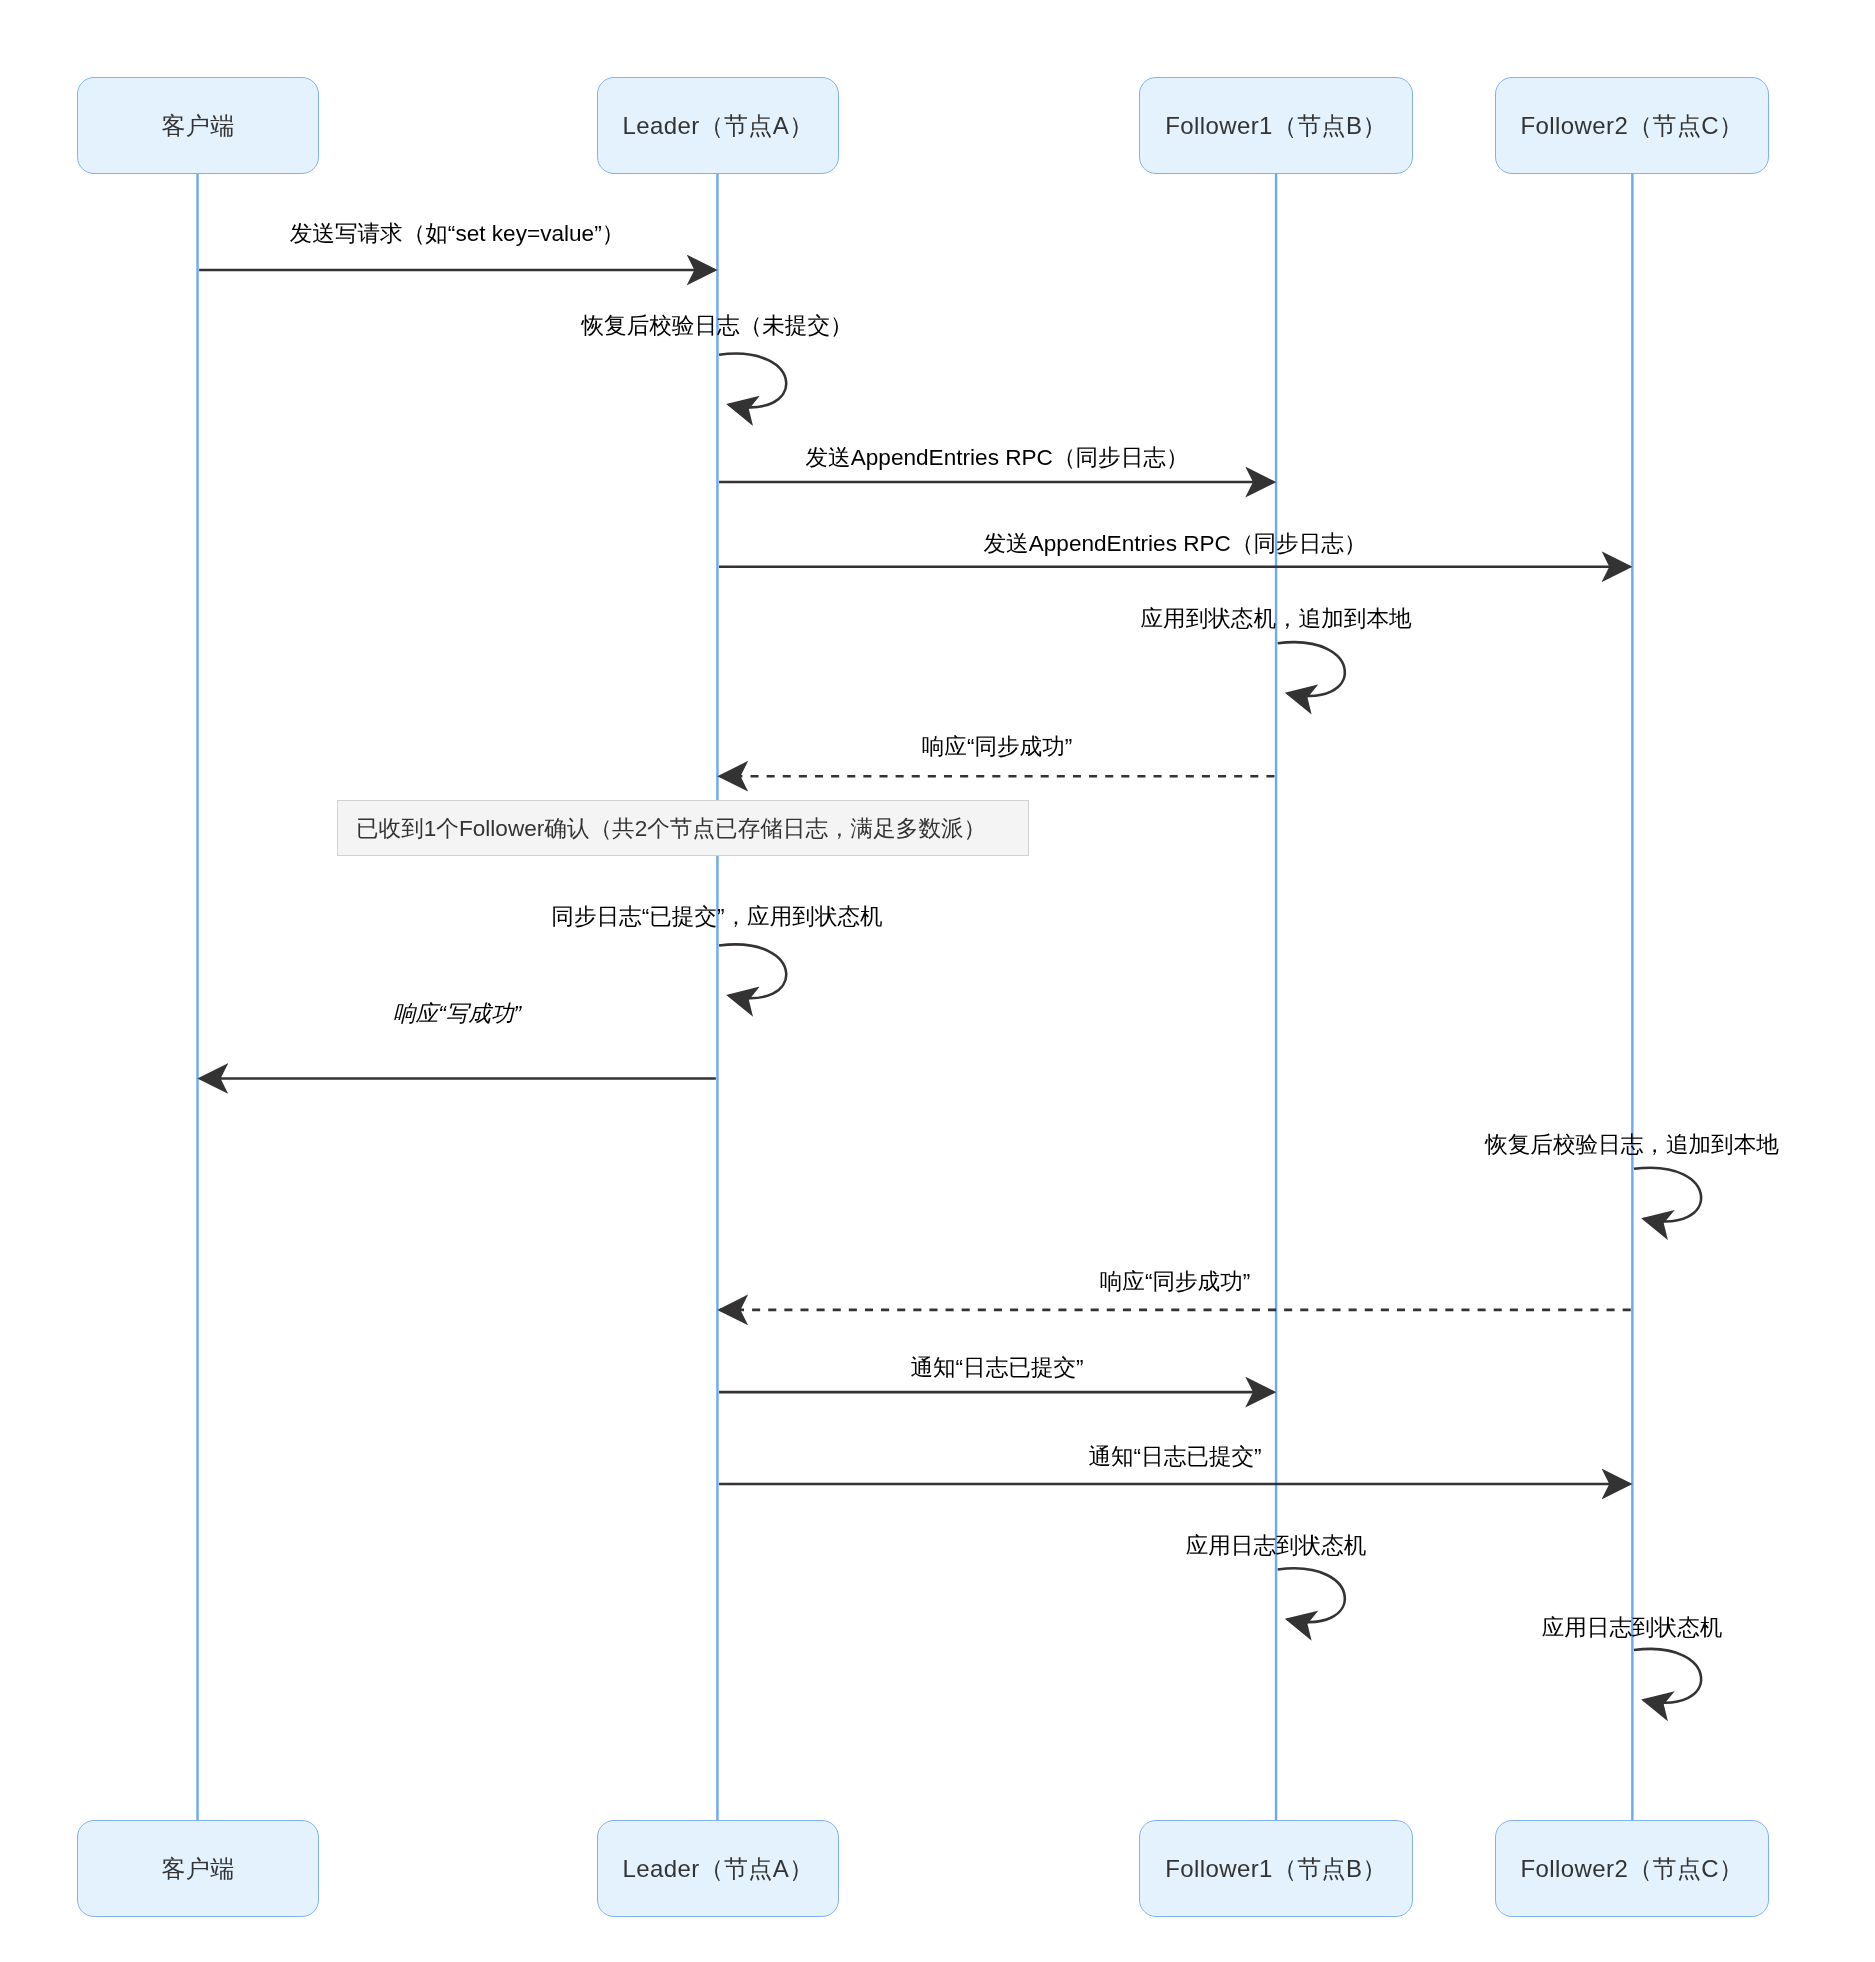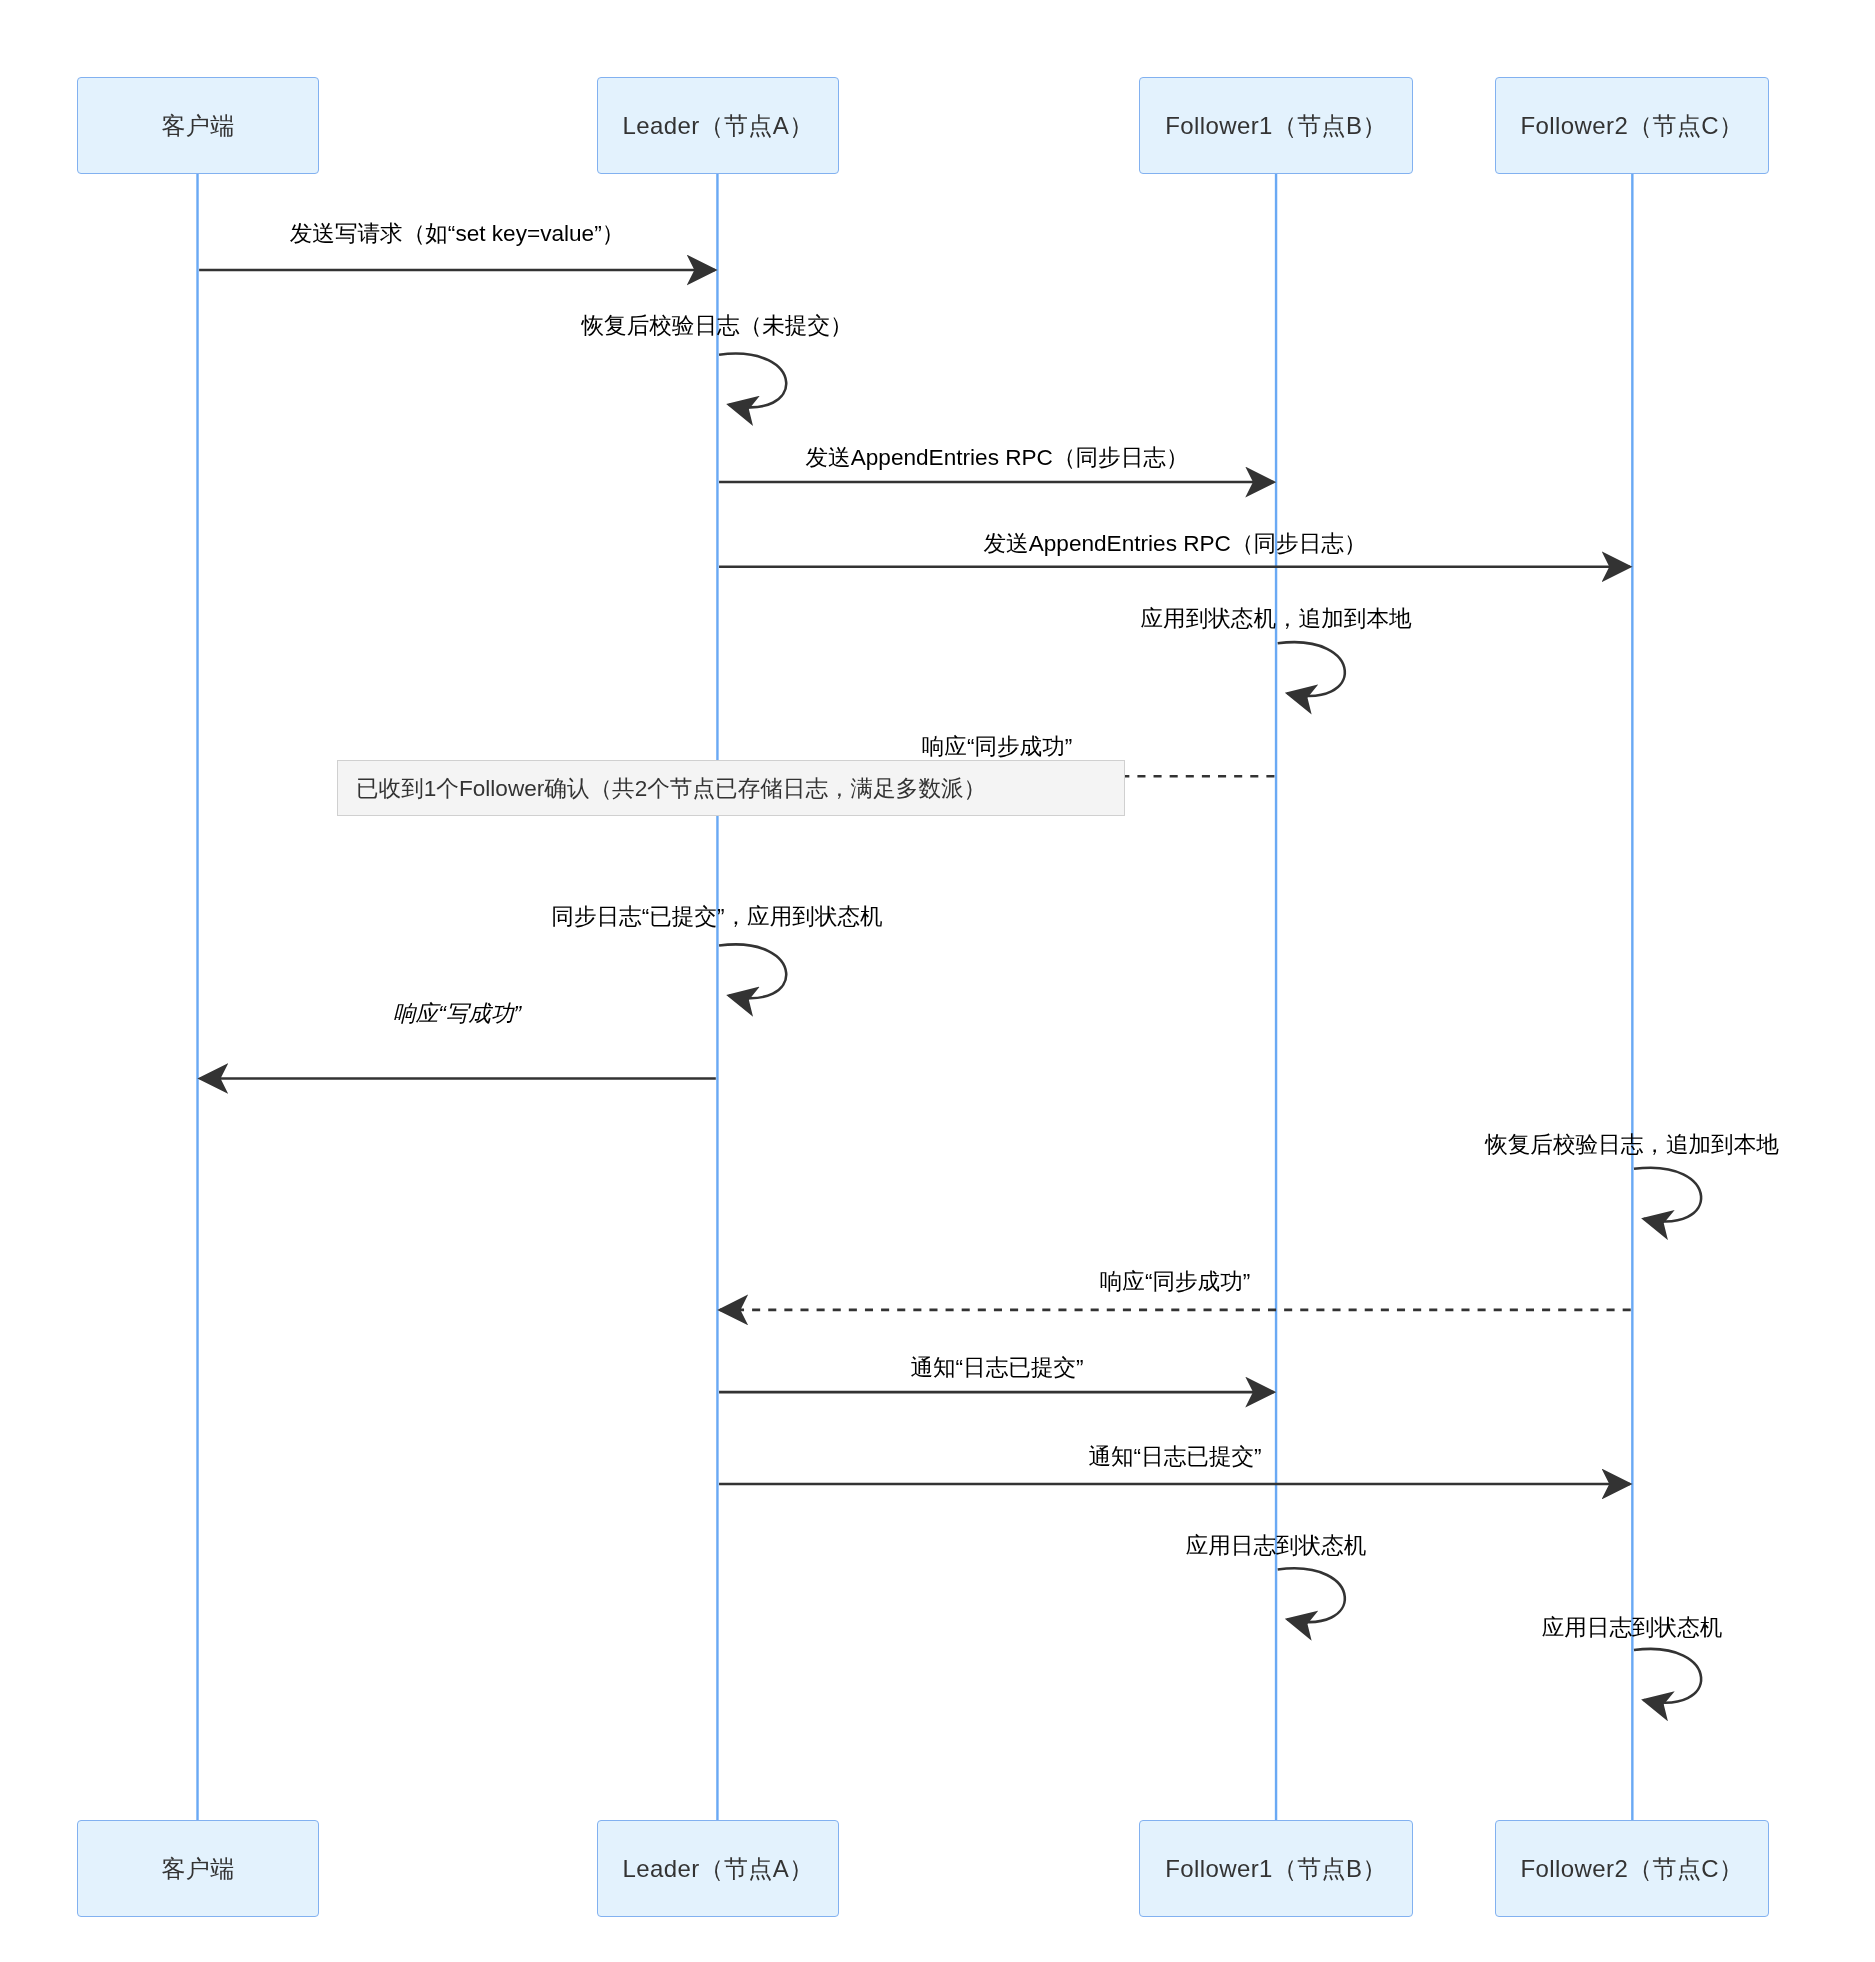--- a/index.html
+++ b/index.html
@@ -22,21 +22,21 @@
     left: 0;
     top: 0;
     width: 1875px;
     height: 1962px;
   }
   .participant-box {
     position: absolute;
     box-sizing: border-box;
     background: #e3f2fd;
     border: 1.6px solid #82b1f0;
-    border-radius: 4px;
+    border-radius: 17px;
     display: flex;
     align-items: center;
     justify-content: center;
     color: #333333;
     font-size: 24px;
     letter-spacing: 0.4px;
     white-space: nowrap;
   }
   .note-box {
     position: absolute;
@@ -136,19 +136,19 @@
       <div class="msg-label" style="left: 717px; top: 901px;">同步日志“已提交”，应用到状态机</div>
       <div class="msg-label" style="left: 457px; top: 998px; font-style: italic;">响应“写成功”</div>
       <div class="msg-label" style="left: 1632px; top: 1129px;">恢复后校验日志，追加到本地</div>
       <div class="msg-label" style="left: 1175px; top: 1266px;">响应“同步成功”</div>
       <div class="msg-label" style="left: 997px; top: 1352px;">通知“日志已提交”</div>
       <div class="msg-label" style="left: 1175px; top: 1441px;">通知“日志已提交”</div>
       <div class="msg-label" style="left: 1276px; top: 1530px;">应用日志到状态机</div>
       <div class="msg-label" style="left: 1632px; top: 1612px;">应用日志到状态机</div>
     </div>
   <div id="notes">
-      <div class="note-box" style="left: 337px; top: 760px; width: 788px; height: 56px;">
+      <div class="note-box" style="left: 337px; top: 800px; width: 692px; height: 56px;">
         <span>已收到1个Follower确认（共2个节点已存储日志，满足多数派）</span>
       </div>
     </div>
 
 </div>
 
 
 </body></html>

